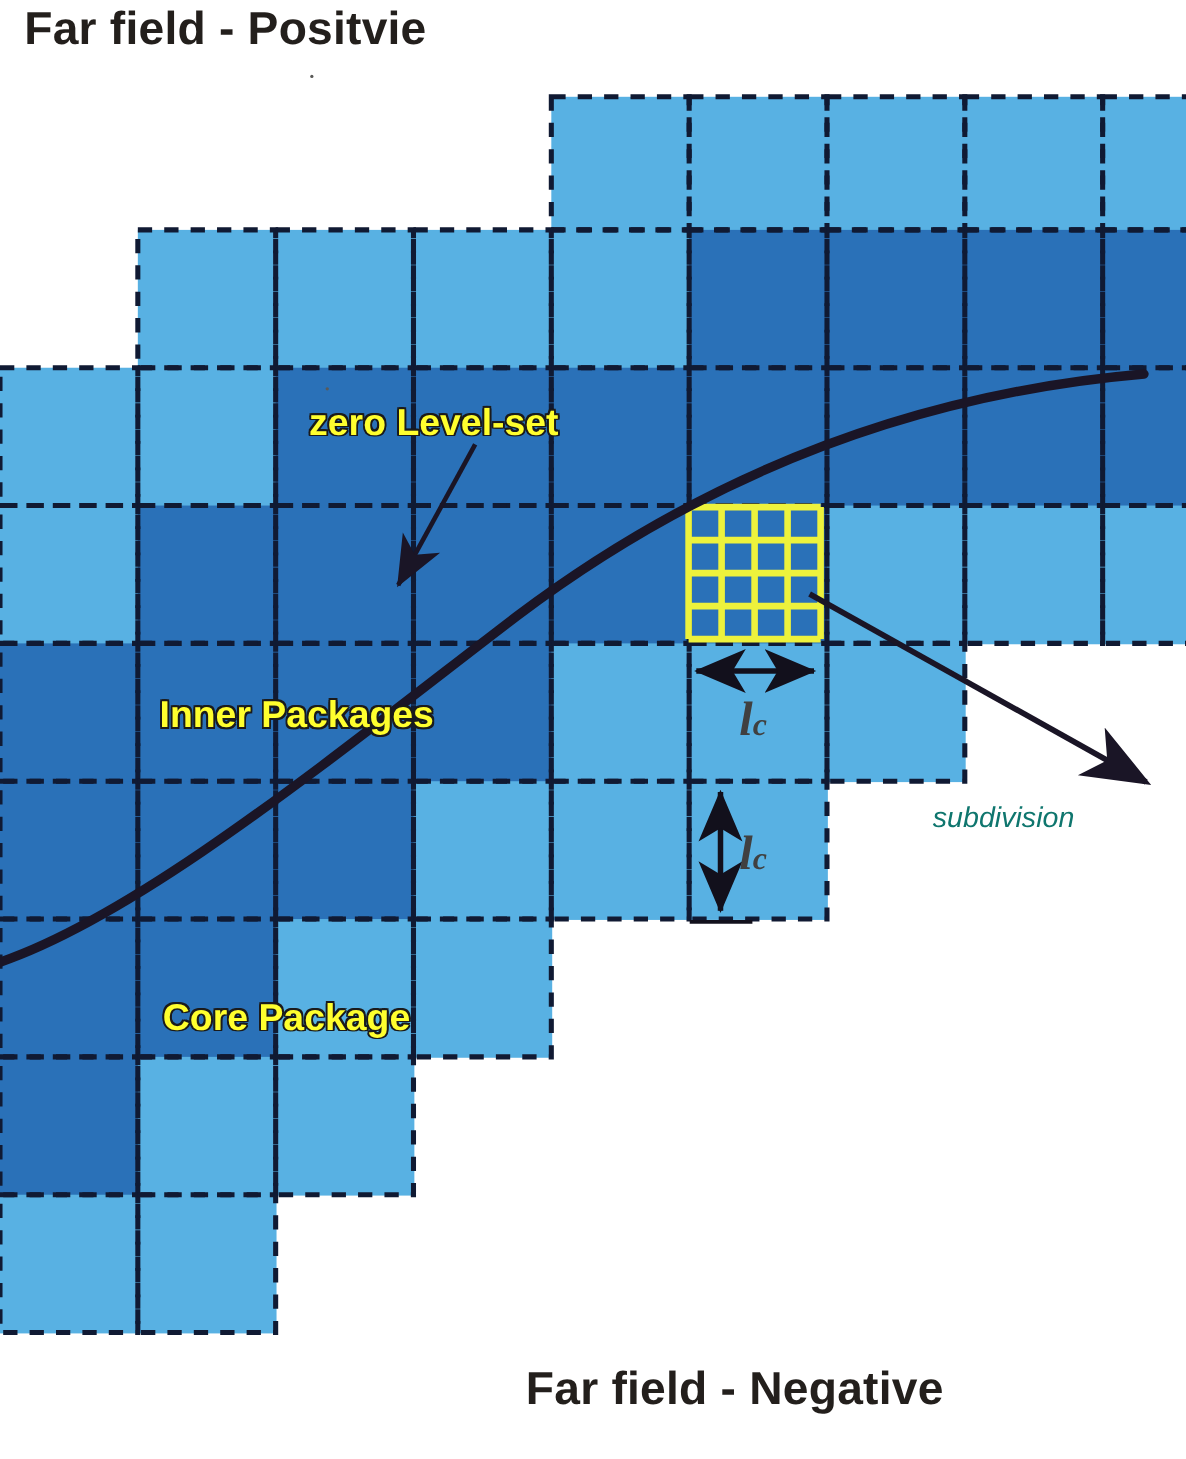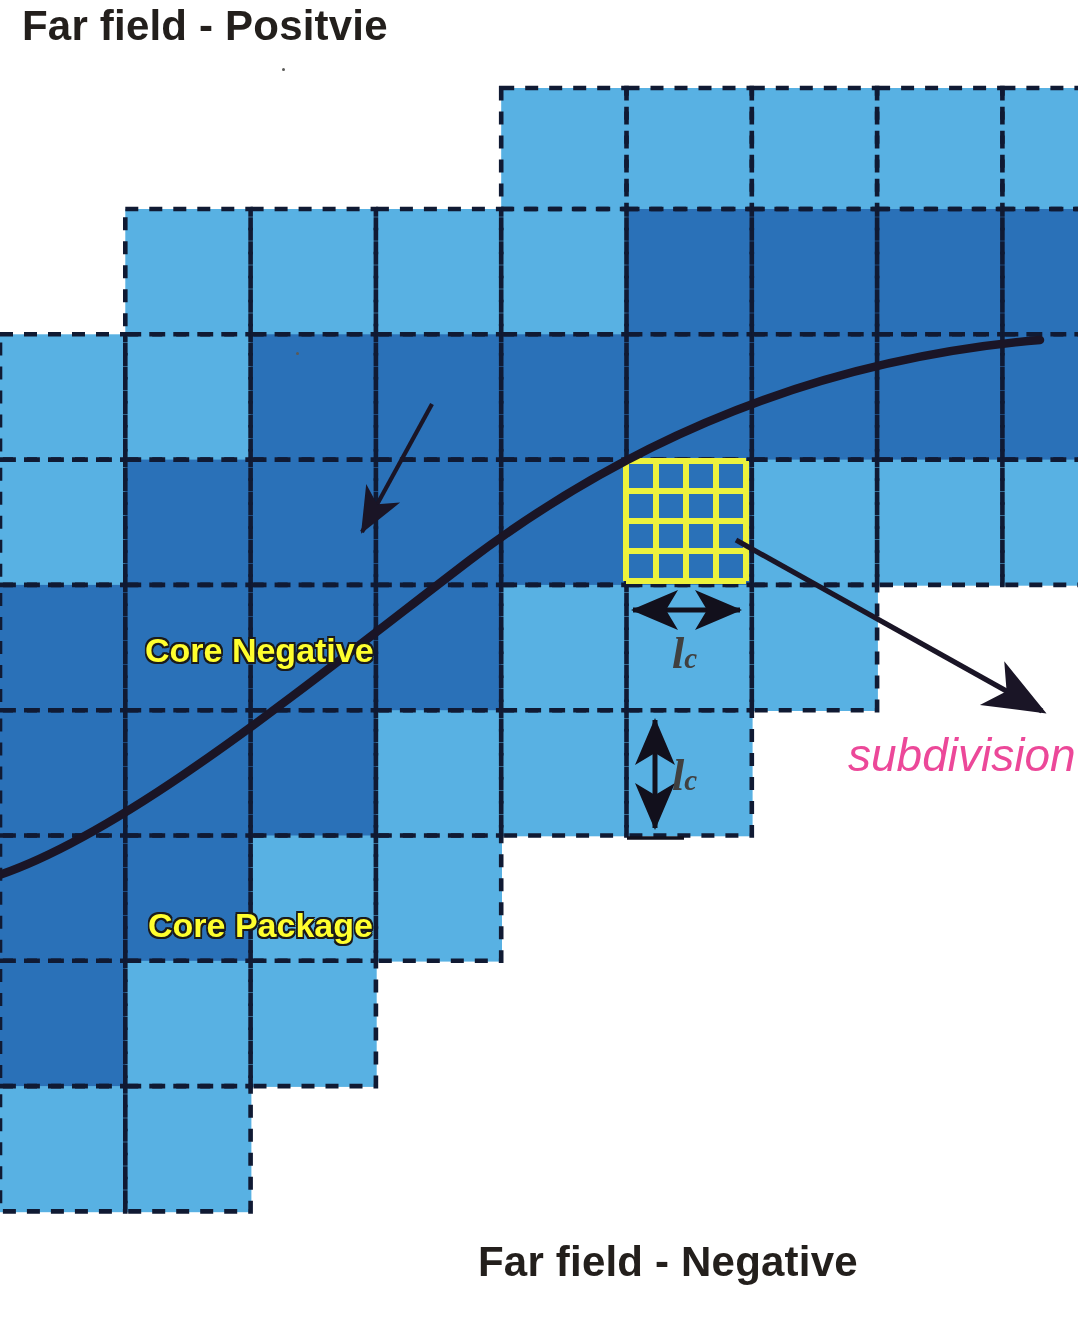--- a/index.html
+++ b/index.html
@@ -16,21 +16,21 @@
         text-shadow:-1.6px 0 #1b1b1b,1.6px 0 #1b1b1b,0 -1.6px #1b1b1b,0 1.6px #1b1b1b,
                     -1.6px -1.6px #1b1b1b,1.6px -1.6px #1b1b1b,-1.6px 1.6px #1b1b1b,1.6px 1.6px #1b1b1b;}
   #lab-zero{left:281px;top:365px;font-size:34px;}
   #lab-core{left:145px;top:631px;font-size:34px;}
   #lab-inner{left:148px;top:906px;font-size:34px;}
   .mth{position:absolute;color:#404040;font-family:"Liberation Serif", serif;
         font-style:italic;font-weight:bold;white-space:nowrap;}
   .mth .sub{font-size:.66em;font-style:italic;font-weight:bold;}
   #lc-h{left:672px;top:628px;font-size:44px;}
   #lc-v{left:672px;top:750px;font-size:44px;}
-  #lab-sub{position:absolute;left:848px;top:728px;font-size:46px;color:#ec4899;
+  #lab-sub{position:absolute;left:848px;top:728px;font-size:26px;color:#0f766e;
            font-family:"Liberation Sans", sans-serif;font-style:italic;white-space:nowrap;}
   .speck{position:absolute;width:3px;height:3px;background:#5a5a58;border-radius:50%;}
 </style>
 </head>
 <body>
 
 <div id="stage">
 
   <svg class="layer" id="grid-layer" viewBox="0 0 1078 1326" preserveAspectRatio="none" aria-hidden="true">
       <rect x="501.2" y="88" width="126.1" height="121.8" fill="#58B1E3"></rect>
@@ -182,21 +182,22 @@
 
     <g>
       <line x1="655" y1="720" x2="655" y2="828" stroke="#12101c" stroke-width="5" marker-start="url(#tipB)" marker-end="url(#tipA)"></line>
       <line x1="627" y1="838" x2="684" y2="838" stroke="#12101c" stroke-width="3.4"></line>
     </g>
   </svg>
 
   <div class="ttl" id="title-neg">Far field - Negative</div>
   <div class="ttl" id="title-pos">Far field - Positvie</div>
 
-  <div class="ylab" id="lab-core">Core Negative</div>
+  <div class="ylab" id="lab-zero">zero Level-set</div>
+  <div class="ylab" id="lab-core">Inner Packages</div>
   <div class="ylab" id="lab-inner">Core Package</div>
 
   <div class="mth" id="lc-h">
     <span>l</span><span class="sub">c</span>
   </div>
   <div class="mth" id="lc-v">
     <span>l</span><span class="sub">c</span>
   </div>
 
   <div id="lab-sub">subdivision</div>

